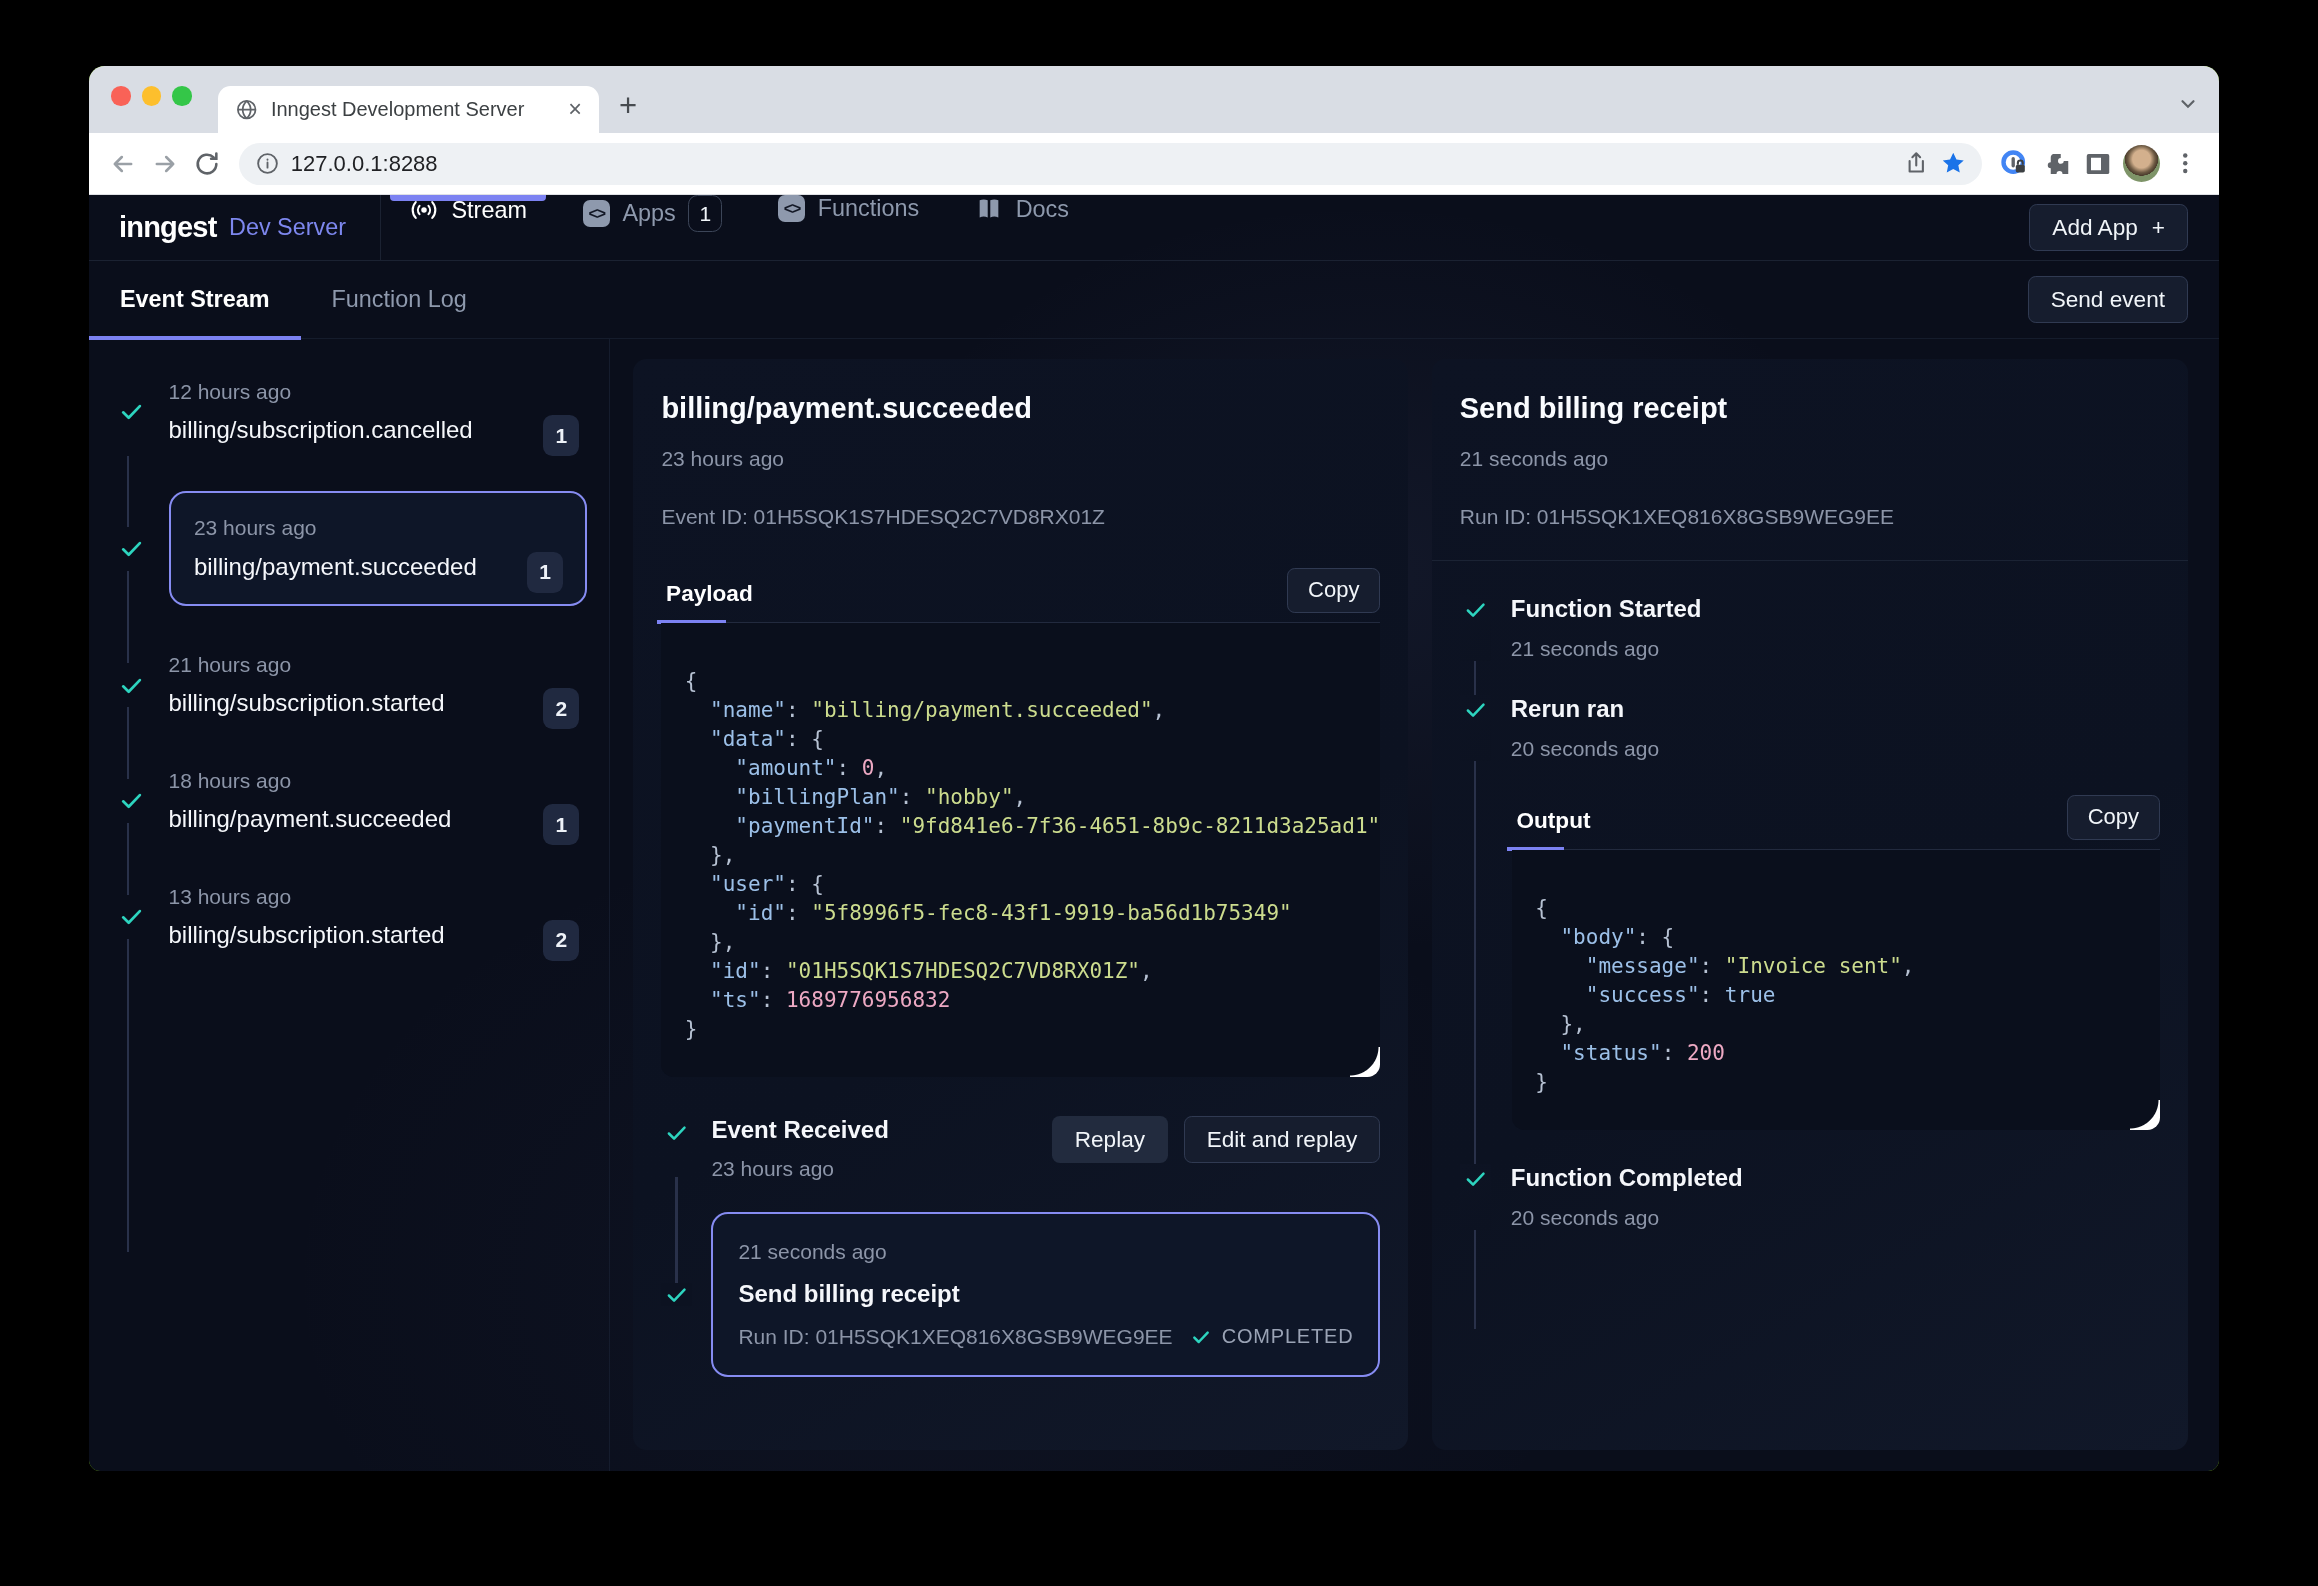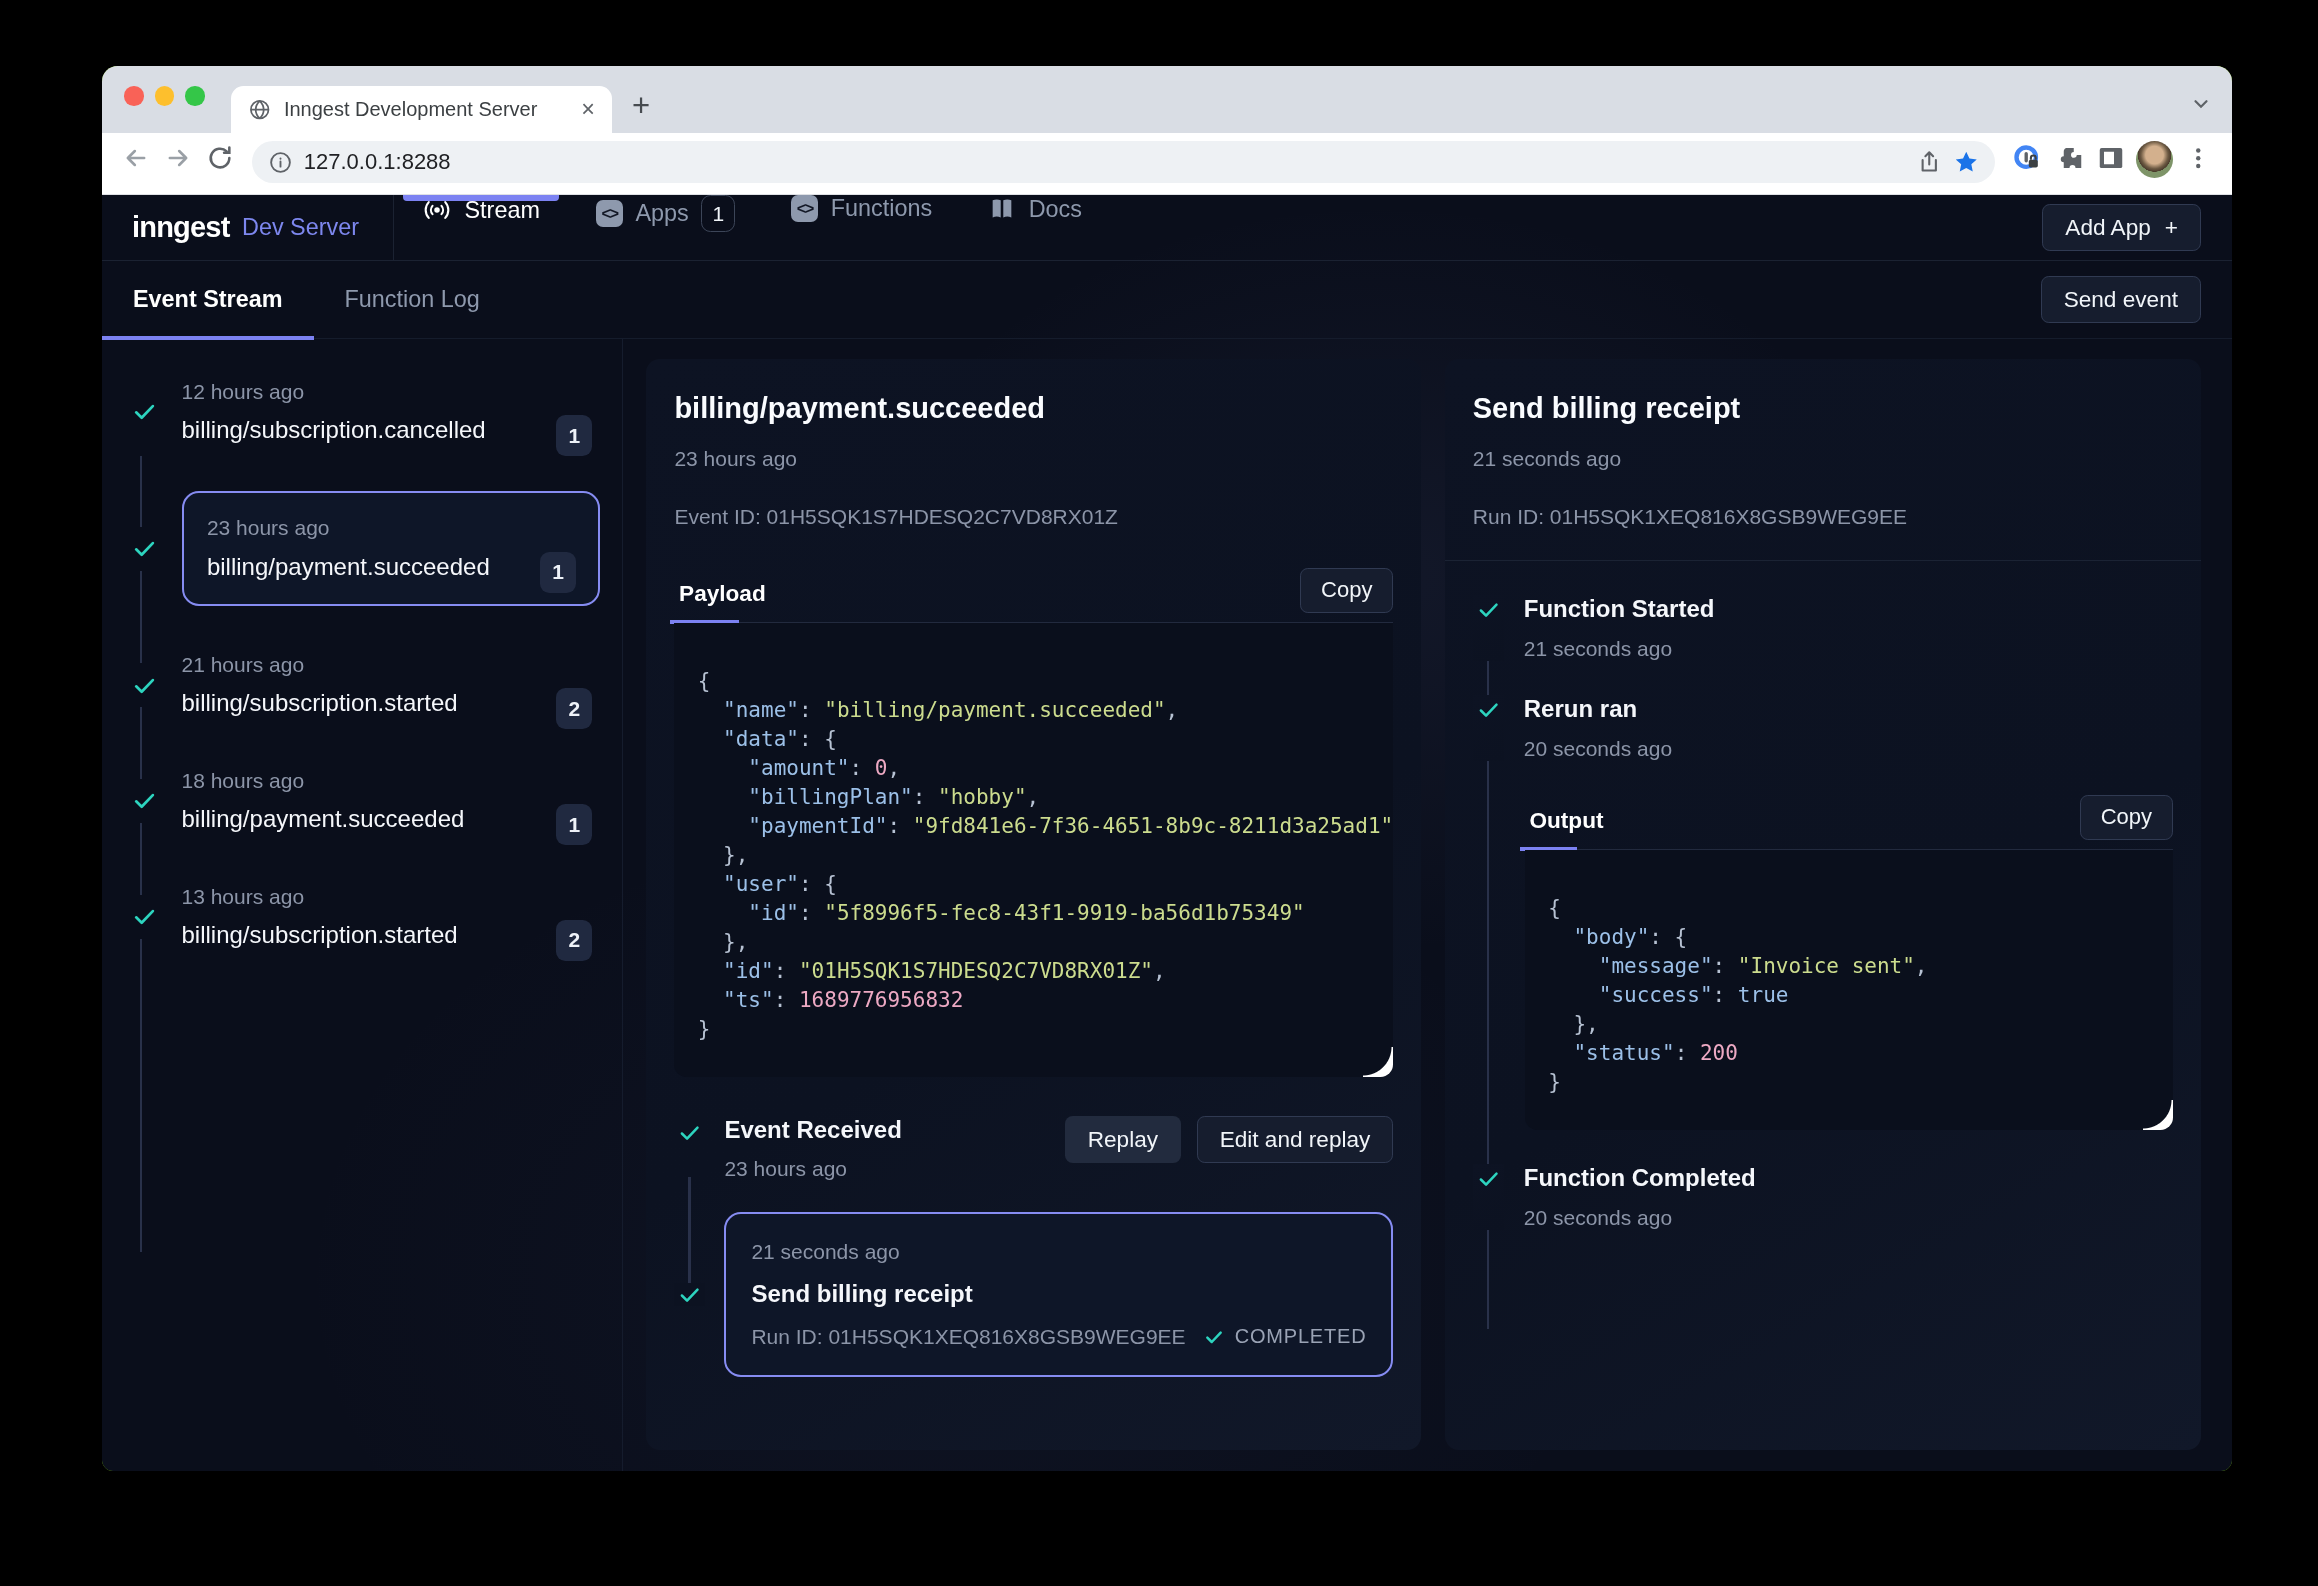--- a/index.html
+++ b/index.html
@@ -1,37 +1,37 @@
 <!DOCTYPE html>
 <html style="font-size:12.5px"><head>
 <meta charset="utf-8">
 <style>
   * { margin:0; padding:0; box-sizing:border-box; }
   html,body { background:#000; }
   body { font-family:"Liberation Sans", sans-serif; }
   .screen { position:relative; width:2319px; height:1586px; background:#000; overflow:hidden; }
 
   
-  .window { position:absolute; left:102px; top:66px; width:2130px; height:1405px;
+  .window { position:absolute; left:89px; top:66px; width:2130px; height:1405px;
             border-radius:15.6px 15.6px 11px 11px; overflow:hidden; background:#84cc16;
             display:flex; flex-direction:column; }
 
   .tabstrip { height:67px; background:#d9dde4; display:flex; align-items:flex-end; flex:none; position:relative; }
   .lights { position:absolute; left:22px; top:20px; display:flex; gap:11px; }
   .light { width:19.5px; height:19.5px; border-radius:50%; }
   .l-red{background:#f96257;} .l-yellow{background:#fdbf2d;} .l-green{background:#34c648;}
   .tab { margin-left:129px; width:381px; height:47px; background:#fff; border-radius:12.5px 12.5px 0 0;
          display:flex; align-items:center; padding:0 17px; gap:12.5px; }
   .tab-title { font-size:20px; color:#3c4043; flex:1; white-space:nowrap; overflow:hidden; }
   .tab-close { font-size:23.4px; color:#5f6368; line-height:1; }
   .newtab { font-size:31px; color:#474b50; margin:0 0 9.4px 20px; font-weight:300; }
   .strip-chev { position:absolute; right:20px; top:26.5px; color:#5f6368; }
 
-  .toolbar { height:62px; background:#fff; border-bottom:1.6px solid #dfe1e5; display:flex; 
-             padding:8px 17px; gap:7.8px; flex:none; }
+  .toolbar { height:62px; background:#fff; border-bottom:1.6px solid #dfe1e5; display:flex; align-items:center;
+             padding:16px 17px; gap:7.8px; flex:none; }
   .navic { width:34px; height:34px; display:flex; align-items:center; justify-content:center; flex:none; }
   .omnibox { flex:1; height:42px; background:#eef1f4; border-radius:21px; display:flex; align-items:center;
              padding:0 15.6px; gap:11px; margin:0 7.8px; }
   .url { font-size:22px; color:#202124; flex:1; }
   .avatar { width:37px; height:37px; border-radius:50%; flex:none;
             background:radial-gradient(circle at 50% 38%, #d3b08d 0 30%, #6d5a43 46%, #4a3b2c 56%, #7e9468 57%); }
 
   
   .app { flex:1; position:relative; display:flex; flex-direction:column; color:#e7ecf4;
          background:

